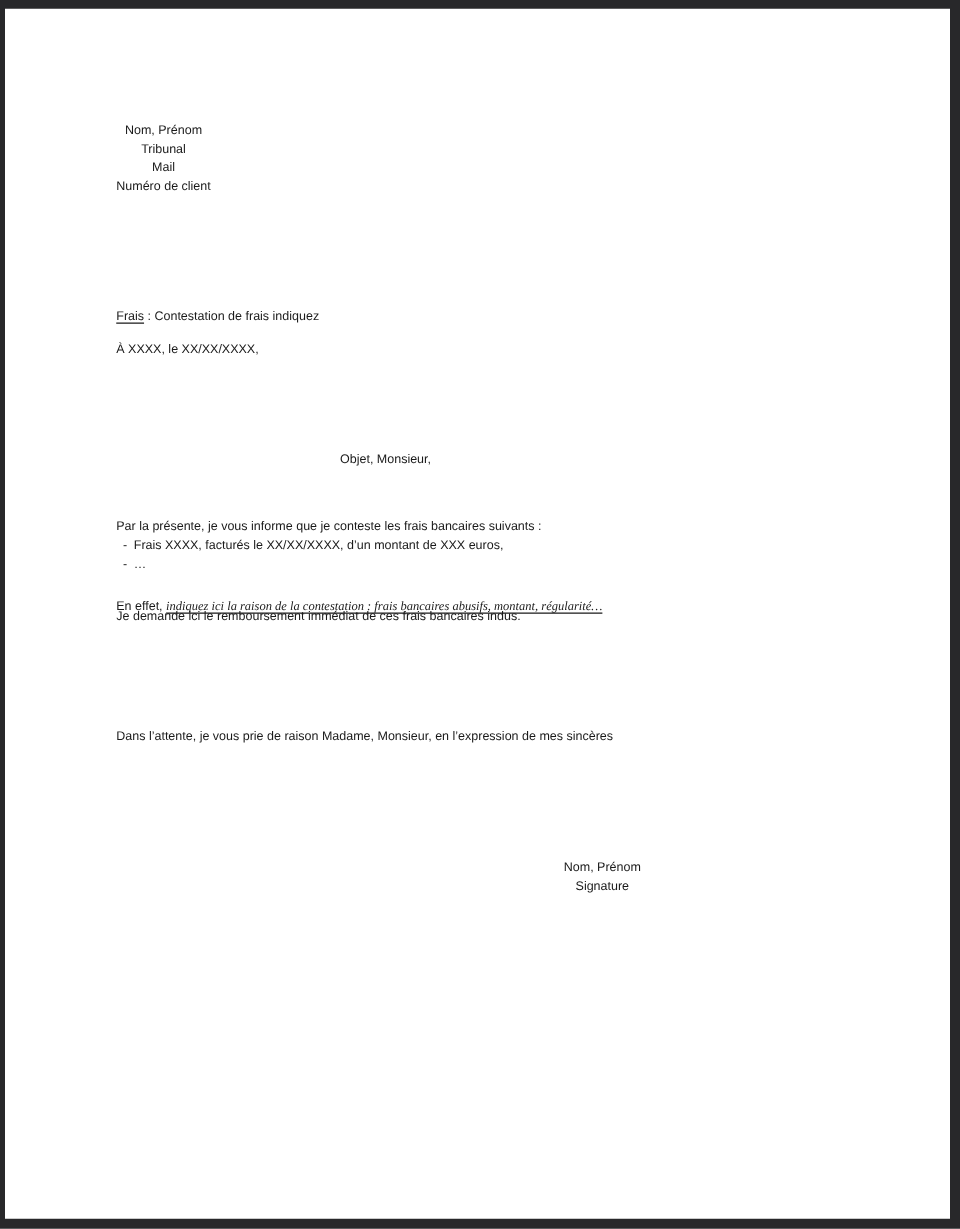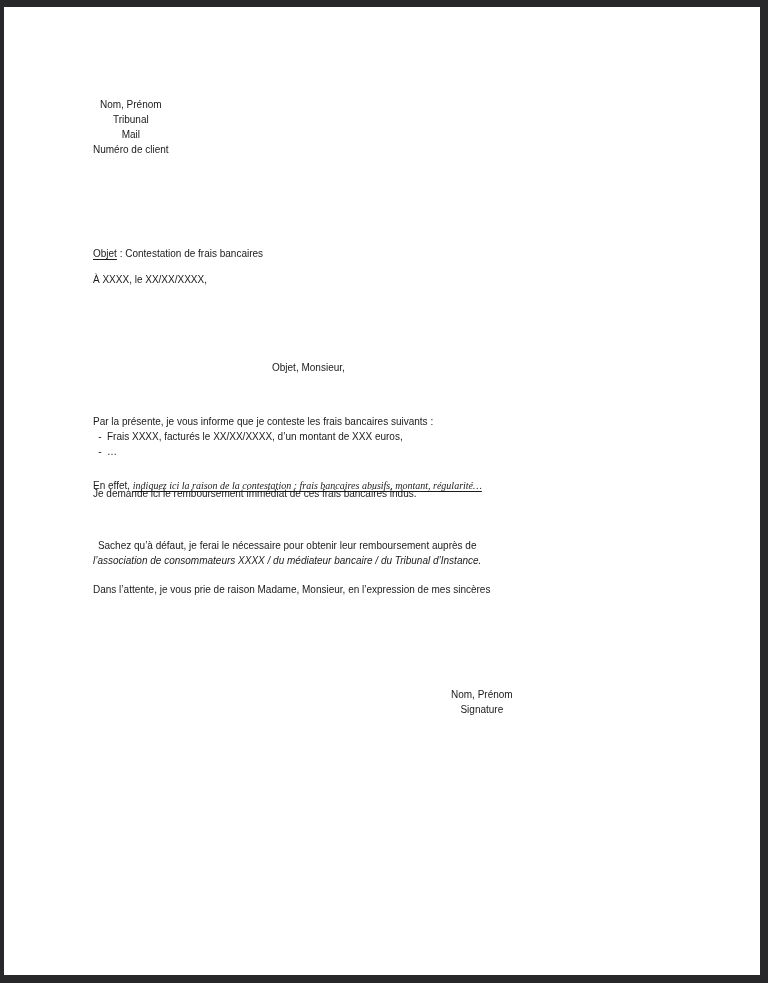--- a/index.html
+++ b/index.html
@@ -53,21 +53,21 @@
 <div class="page">
 
   <div class="block b-sender">
     <div>Nom, Prénom</div>
     <div>Tribunal</div>
     <div>Mail</div>
     <div>Numéro de client</div>
   </div>
 
   <div class="block b-subject">
-    <span class="u">Objet</span><span> : Contestation de frais bancaires</span>
+    <span class="u">Frais</span><span> : Contestation de frais indiquez</span>
   </div>
 
   <div class="block b-date">À XXXX, le XX/XX/XXXX,</div>
 
   <div class="block b-salutation">Objet, Monsieur,</div>
 
   <div class="block b-intro">
     <div>Par la présente, je vous informe que je conteste les frais bancaires suivants :</div>
     <div class="bullet">
       <span class="marker">-</span>
@@ -78,24 +78,20 @@
       <span>…</span>
     </div>
   </div>
 
   <div class="block b-reason">
     <span>En effet, </span><span class="em-u">indiquez ici la raison de la contestation : frais bancaires abusifs, montant, régularité…</span>
   </div>
 
   <div class="block b-demand">Je demande ici le remboursement immédiat de ces frais bancaires indus.</div>
 
-  <div class="block b-warning">
-    <div>Sachez qu’à défaut, je ferai le nécessaire pour obtenir leur remboursement auprès de</div>
-    <div class="it">l’association de consommateurs XXXX / du médiateur bancaire / du Tribunal d’Instance.</div>
-  </div>
 
   <div class="block b-closing">
     <div>Dans l’attente, je vous prie de raison Madame, Monsieur, en l’expression de mes sincères</div>
   </div>
 
   <div class="block b-signature">
     <div>Nom, Prénom</div>
     <div>Signature</div>
   </div>
 

